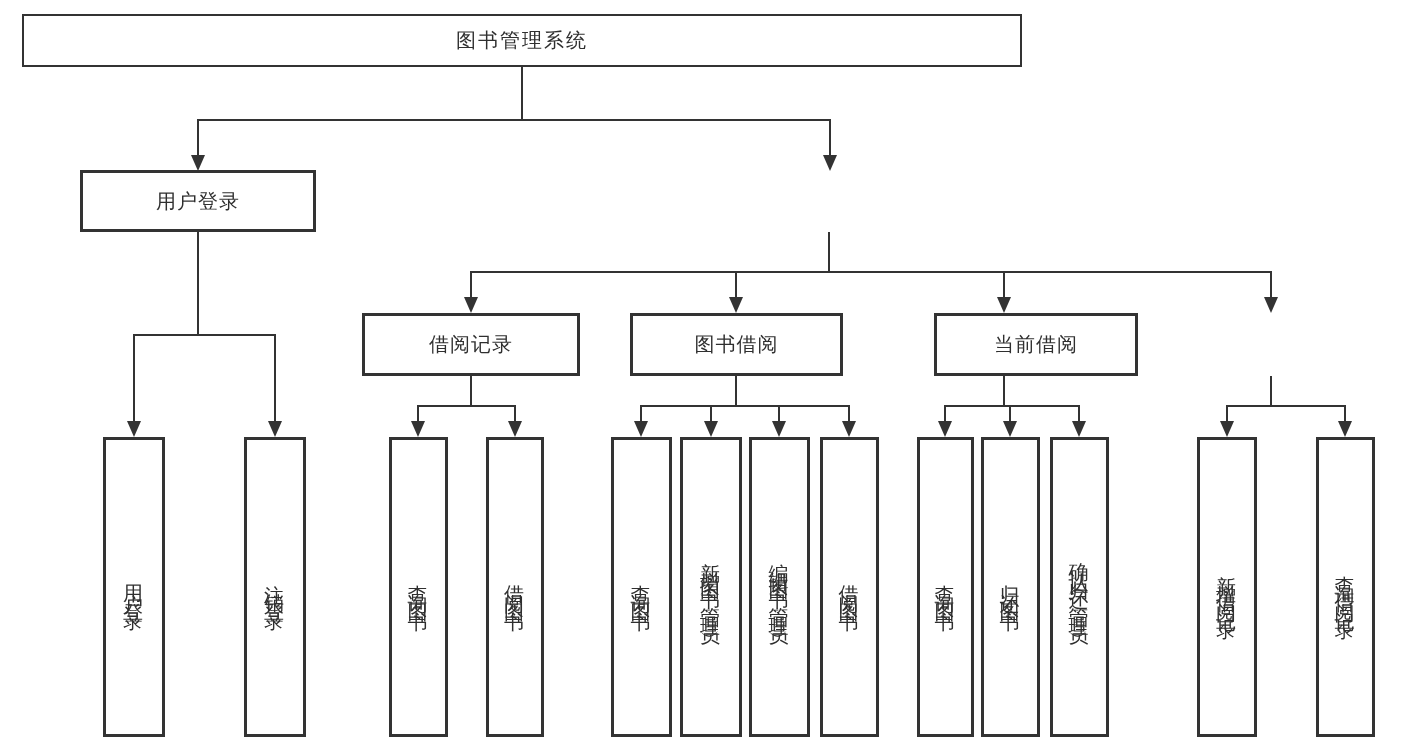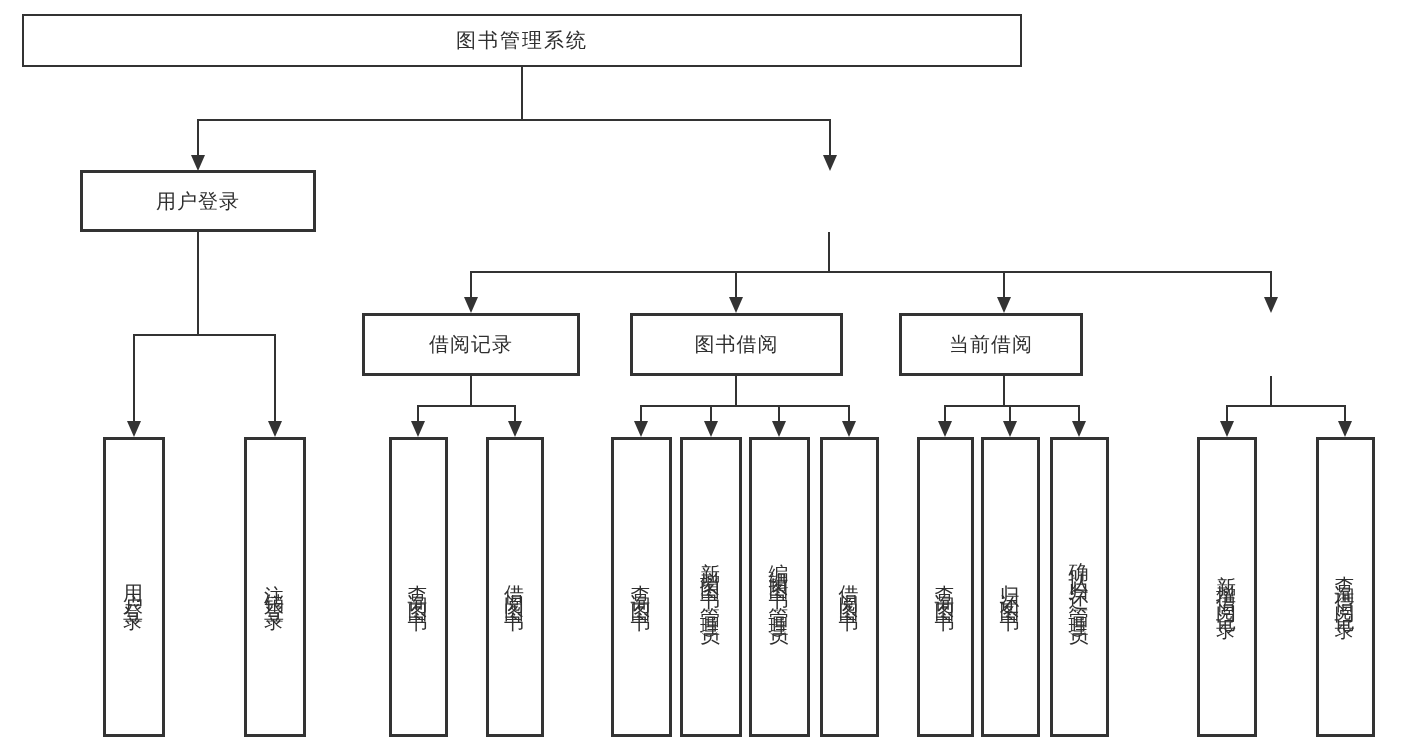--- a/index.html
+++ b/index.html
@@ -103,21 +103,21 @@
   <div class="ah" style="left:464px;top:297px"></div>
   <div class="vl" style="left:735px;top:271px;height:28px"></div>
   <div class="ah" style="left:729px;top:297px"></div>
   <div class="vl" style="left:1003px;top:271px;height:28px"></div>
   <div class="ah" style="left:997px;top:297px"></div>
   <div class="vl" style="left:1270px;top:271px;height:28px"></div>
   <div class="ah" style="left:1264px;top:297px"></div>
 
   <div class="node" style="left:362px;top:313px;width:218px;height:63px">借阅记录</div>
   <div class="node" style="left:630px;top:313px;width:213px;height:63px">图书借阅</div>
-  <div class="node" style="left:899px;top:313px;width:184px;height:63px">当前借阅</div>
+  <div class="node" style="left:934px;top:313px;width:204px;height:63px">当前借阅</div>
 
   <div class="vl" style="left:470px;top:376px;height:31px"></div>
   <div class="hl" style="left:417px;top:405px;width:99px"></div>
   <div class="vl" style="left:417px;top:405px;height:17px"></div>
   <div class="ah" style="left:411px;top:421px"></div>
   <div class="vl" style="left:514px;top:405px;height:17px"></div>
   <div class="ah" style="left:508px;top:421px"></div>
 
   <div class="vl" style="left:735px;top:376px;height:31px"></div>
   <div class="hl" style="left:640px;top:405px;width:210px"></div>

